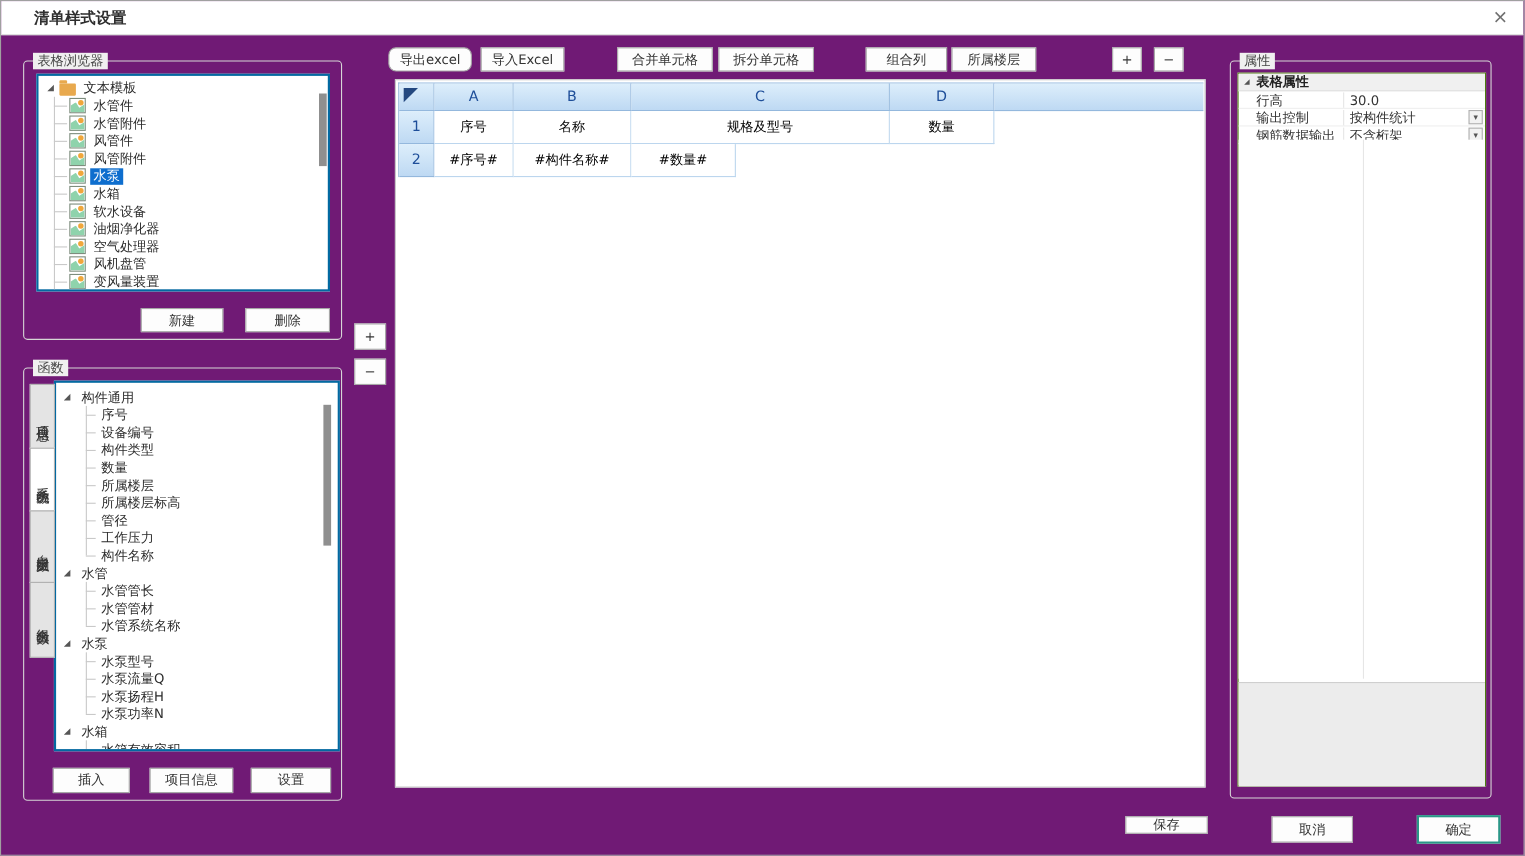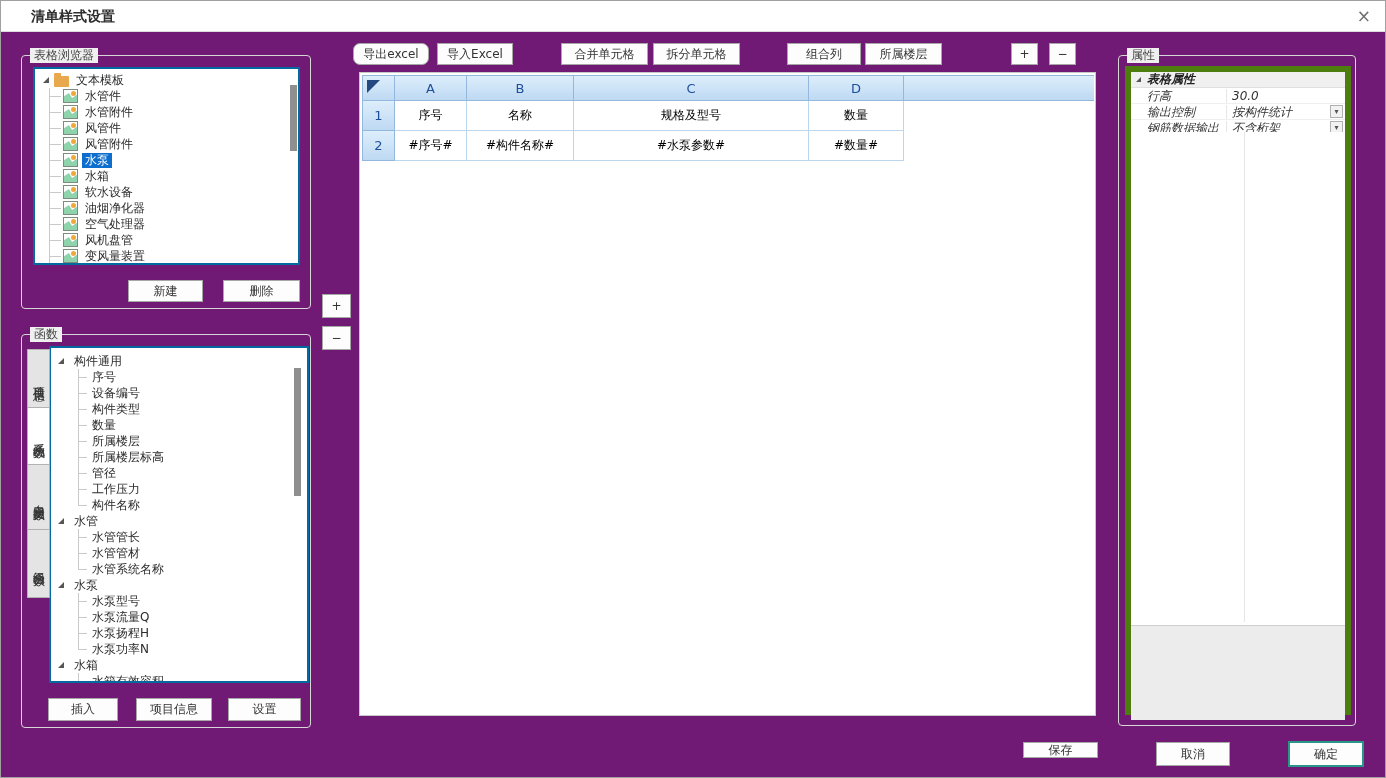--- a/index.html
+++ b/index.html
@@ -92,21 +92,21 @@
   .drow{height:30px;}
   .chead,.corner,.rhead,.cell{box-sizing:border-box;display:flex;align-items:center;justify-content:center;}
   .chead,.corner,.rhead{background:linear-gradient(#ddeefb,#bed9f3);border-right:1px solid #94b8dd;border-bottom:1px solid #94b8dd;color:#1e4e99;font-size:13px;}
   .cell{background:#fff;border-right:1px solid #bcd6ee;border-bottom:1px solid #bcd6ee;color:#000;font-size:12px;}
   .w-rh{width:32px;}.w-a{width:72px;}.w-b{width:107px;}.w-c{width:235px;}.w-d{width:95px;}.w-f{width:190px;}
   .chead.filler{border-right:none;}
   .cell.blank{background:transparent;border:none;}
   .corner{justify-content:flex-start;align-items:flex-start;padding:4px 0 0 4px;}
   .cornertri{width:0;height:0;border-top:13px solid #24487f;border-right:13px solid transparent;}
   
-  .propgrid{position:absolute;left:1124px;top:65px;width:226px;height:649px;background:#fff;border:6px solid #4d7c0f;box-sizing:border-box;font-style:italic;}
+  .propgrid{position:absolute;left:1124px;top:65px;width:226px;height:649px;background:#fff;border:1px solid #4d7c0f;box-sizing:border-box;}
   .pg-cat{display:flex;align-items:center;height:15px;background:#f0f0f0;border-bottom:1px solid #e0e0e0;}
   .pg-tri{width:0;height:0;border-bottom:5px solid #555;border-left:5px solid transparent;margin:0 6px 0 5px;}
   .pg-cat-label{font-weight:bold;color:#222;}
   .pg-row{display:flex;align-items:center;height:15px;border-bottom:1px solid #efefef;position:relative;}
   .pg-name{width:96px;box-sizing:border-box;padding-left:16px;border-right:1px solid #e6e6e6;color:#333;line-height:14px;overflow:hidden;}
   .pg-value{flex:1;padding-left:5px;color:#333;line-height:14px;}
   .pg-dd{display:none;position:absolute;right:2px;top:1px;width:13px;height:13px;background:#f2f2f2;border:1px solid #b0b0b0;box-sizing:border-box;align-items:center;justify-content:center;}
   .pg-row.dropdown .pg-dd{display:flex;}
   .pg-dd-arrow{font-size:8px;color:#555;line-height:8px;}
   .pg-empty{position:absolute;left:0;top:60px;width:100%;height:490px;background:#fff;}
@@ -421,21 +421,20 @@
         <div class="cell w-a">序号</div>
         <div class="cell w-b">名称</div>
         <div class="cell w-c">规格及型号</div>
         <div class="cell w-d">数量</div>
         <div class="cell blank w-f"></div>
       </div>
       <div class="drow">
         <div class="rhead w-rh">2</div>
         <div class="cell w-a">#序号#</div>
         <div class="cell w-b">#构件名称#</div>
-        <div class="cell w-c">#水泵参数#</div>
         <div class="cell w-d">#数量#</div>
         <div class="cell blank w-f"></div>
       </div>
     </div>
   </div>
 
   <div class="groupbox gb-props">
     <span class="gb-label">属性</span>
   </div>
   <div class="propgrid">

